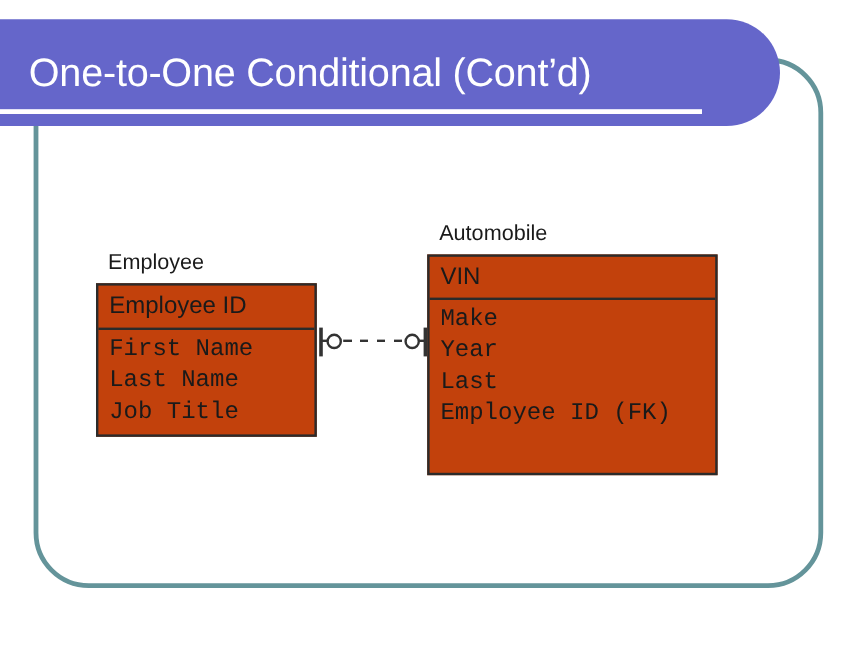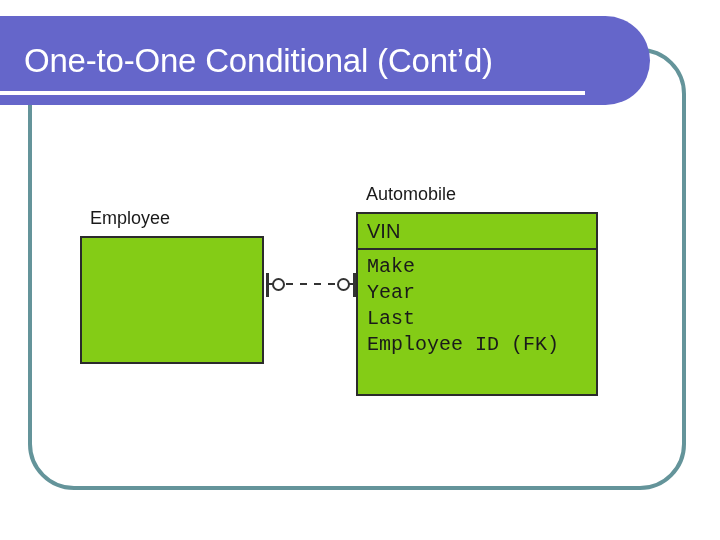--- a/index.html
+++ b/index.html
@@ -82,21 +82,21 @@
     color: #1a1a1a;
     white-space: nowrap;
     font-family: "Liberation Sans", sans-serif;
   }
   .entity-box {
     position: absolute;
     left: 0;
     top: 0;
     border: 2px solid #2b2b2b;
     box-sizing: border-box;
-    background: #84cc16;
+    background: #c2410c;
   }
   .entity-key {
     border-bottom: 2px solid #2b2b2b;
     box-sizing: border-box;
     padding: 3px 0 4px 9px;
   }
   .entity-attrs {
     padding: 4px 0 6px 9px;
   }
   .attr-row {
@@ -185,20 +185,28 @@
 <div id="title-banner">
   <div id="title-text">One-to-One Conditional (Cont’d)</div>
   <div id="title-rule"></div>
 </div>
 
 <div id="er-diagram">
 
   <div class="entity" id="entity-employee">
     <div class="entity-title">Employee</div>
     <div class="entity-box">
+      <div class="entity-key">
+        <div class="key-row">Employee ID</div>
+      </div>
+      <div class="entity-attrs">
+        <div class="attr-row">First Name</div>
+        <div class="attr-row">Last Name</div>
+        <div class="attr-row">Job Title</div>
+      </div>
     </div>
   </div>
 
   <div class="entity" id="entity-automobile">
     <div class="entity-title">Automobile</div>
     <div class="entity-box">
       <div class="entity-key">
         <div class="key-row">VIN</div>
       </div>
       <div class="entity-attrs">

